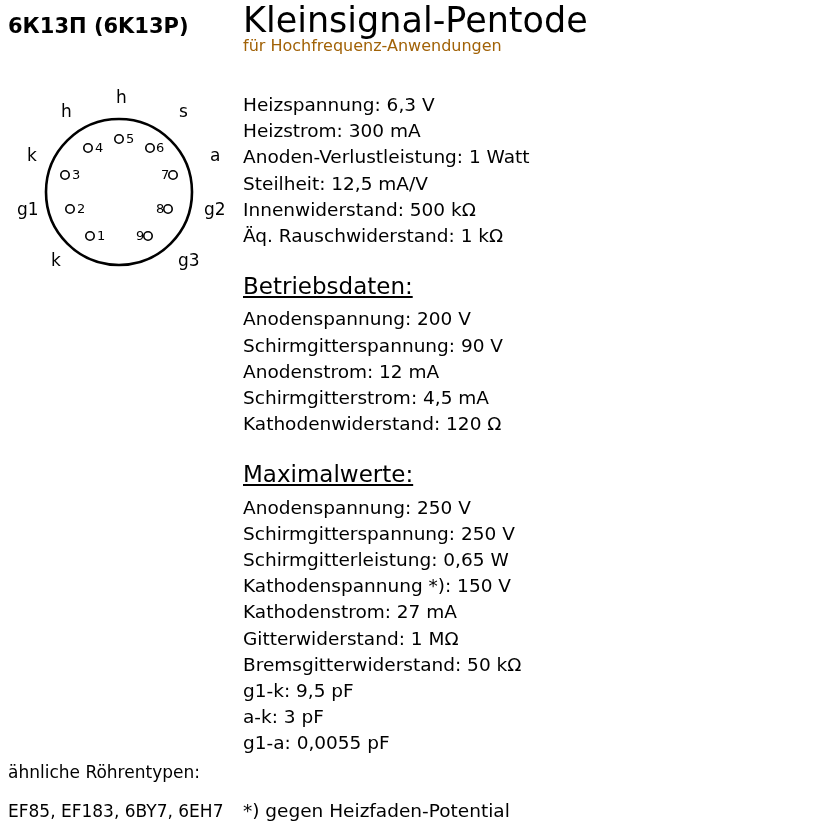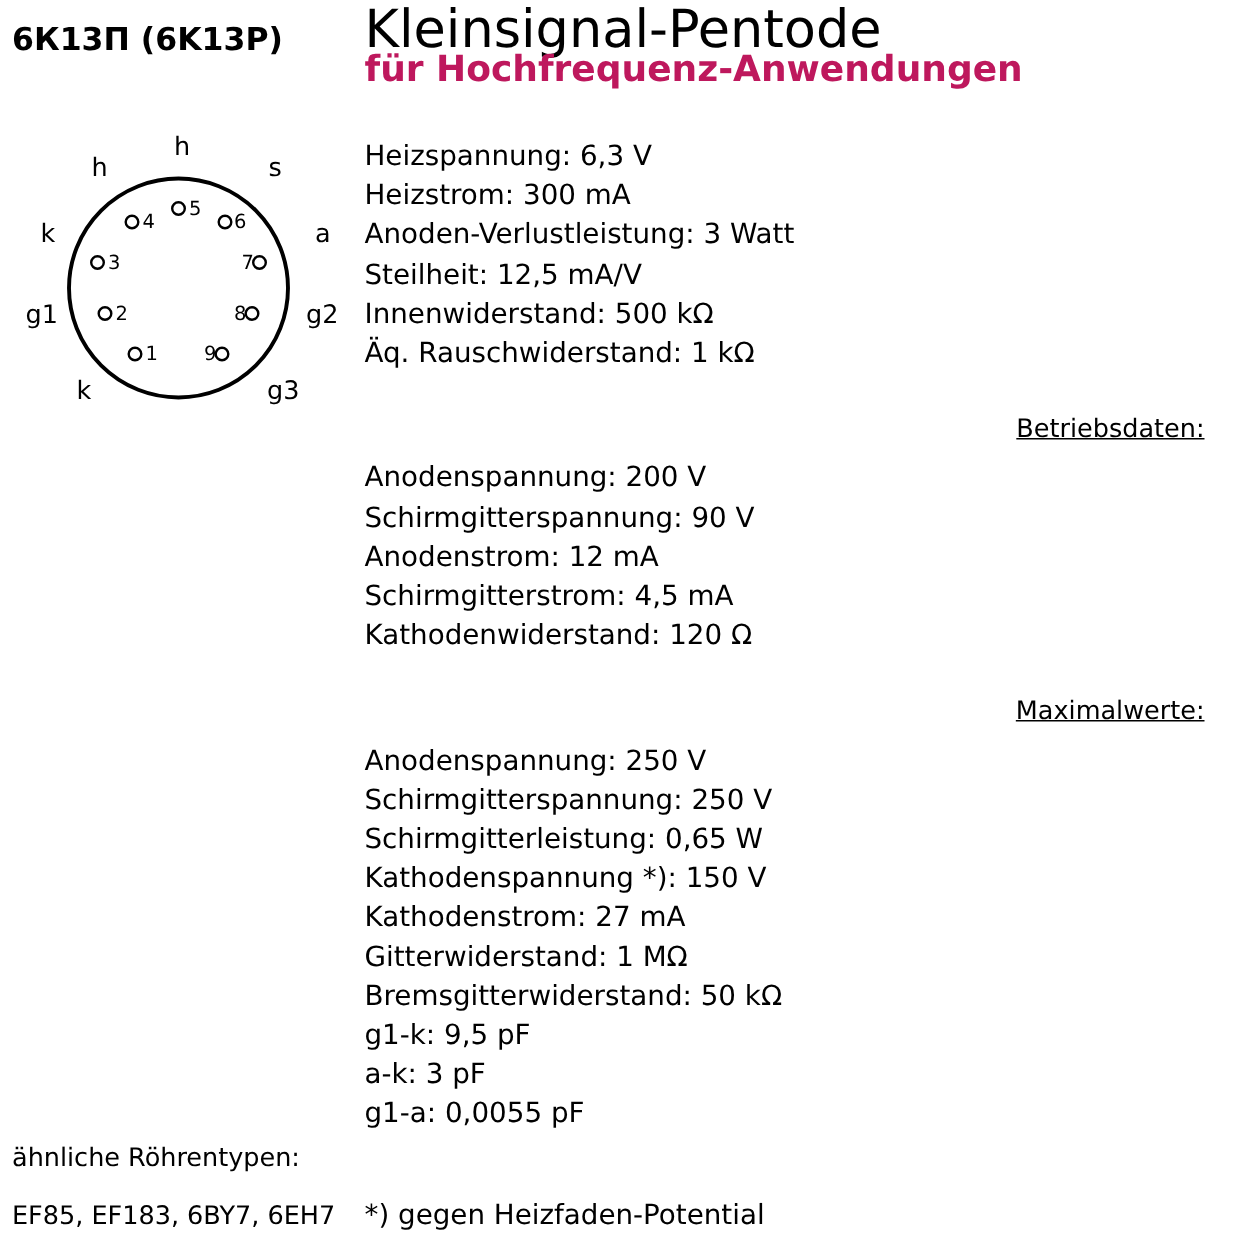--- a/index.html
+++ b/index.html
@@ -36,24 +36,23 @@
     position: absolute;
     left: 243px;
     top: 4px;
     font-size: 35px;
     line-height: 32px;
   }
   .title-sub {
     position: absolute;
     left: 243px;
     top: 35px;
-    font-size: 24px;
+    font-size: 16px;
     line-height: 22px;
-    color: #be185d;
-    font-weight: bold;
+    color: #a16207;
   }
 
   
   .socket {
     position: absolute;
     left: 8px;
     top: 84px;
     width: 222px;
     height: 196px;
   }
@@ -67,26 +66,25 @@
     left: 243px;
     top: 92px;
     width: 560px;
   }
   .line {
     font-size: 18.5px;
     line-height: 26.2px;
     white-space: pre;
   }
   .section-head {
-    font-size: 17px;
+    font-size: 23px;
     line-height: 26.2px;
     text-decoration: underline;
     margin-top: 24px;
     margin-bottom: 7px;
-    text-align: right;
   }
 
   
   .similar-label {
     position: absolute;
     left: 8px;
     top: 762px;
     font-size: 17px;
     white-space: pre;
   }
@@ -153,21 +151,21 @@
       <text x="170" y="182">g3</text>
     </g>
   </svg>
 </div>
 
 <div class="data-col">
 
   <div>
     <div class="line">Heizspannung: 6,3 V</div>
     <div class="line">Heizstrom: 300 mA</div>
-    <div class="line">Anoden-Verlustleistung: 3 Watt</div>
+    <div class="line">Anoden-Verlustleistung: 1 Watt</div>
     <div class="line">Steilheit: 12,5 mA/V</div>
     <div class="line">Innenwiderstand: 500 kΩ</div>
     <div class="line">Äq. Rauschwiderstand: 1 kΩ</div>
   </div>
 
   <div class="section-head">Betriebsdaten:</div>
   <div>
     <div class="line">Anodenspannung: 200 V</div>
     <div class="line">Schirmgitterspannung: 90 V</div>
     <div class="line">Anodenstrom: 12 mA</div>

